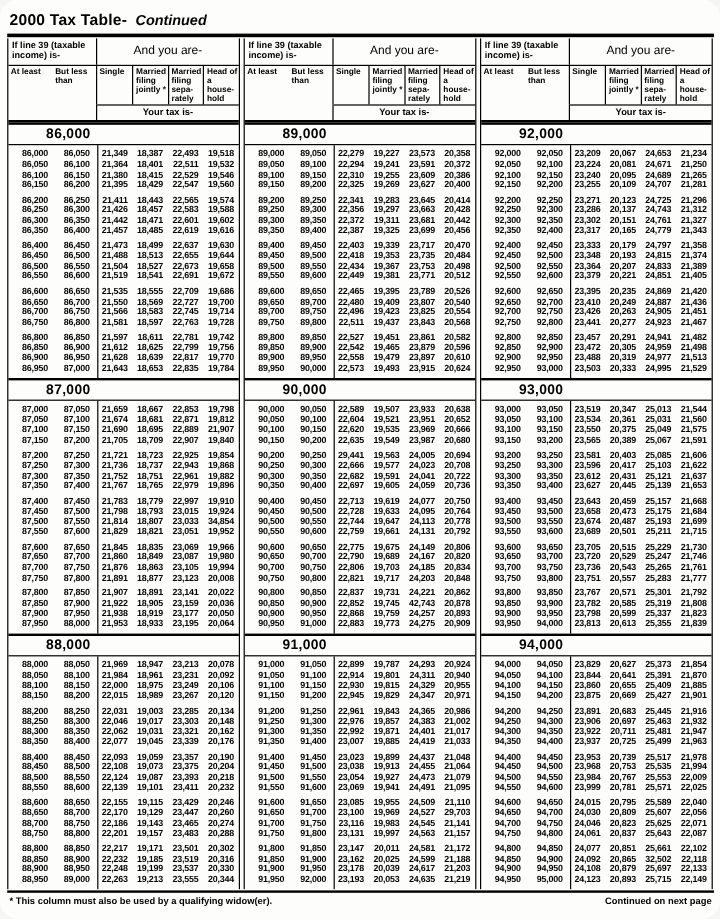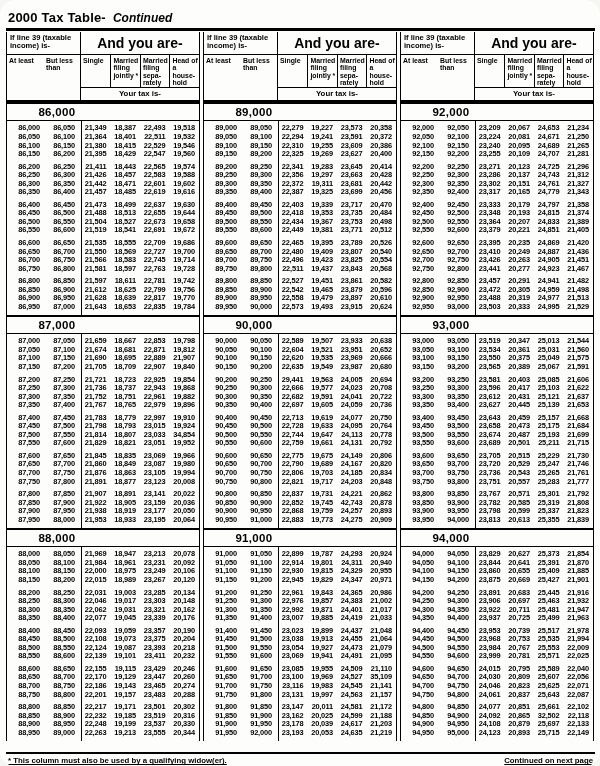--- a/index.html
+++ b/index.html
@@ -15,21 +15,21 @@
   .title-main { font-size:13px; font-weight:bold; letter-spacing:0.2px; }
   .title-cont { font-size:12px; font-weight:bold; font-style:italic; margin-left:7px; }
 
   .groups { display:flex; gap:3px; }
   .group { width:194px; box-sizing:border-box; border-left:1px solid #000; border-right:1px solid #000; background:#fdfdfb; }
 
   
   .ghdr { border-bottom:2.5px solid #000; }
   .ghdr-top { display:flex; border-bottom:1px solid #000; }
   .ghdr-if { width:38.5%; box-sizing:border-box; border-right:1px solid #000; padding:2px 2px 3px 3px; font-size:7.6px; font-weight:bold; line-height:8.4px; }
-  .ghdr-andyou { width:61.5%; display:flex; align-items:center; justify-content:center; font-size:14px; font-weight:bold; }
+  .ghdr-andyou { width:61.5%; display:flex; align-items:center; justify-content:center; font-size:10px; font-weight:normal; }
   .ghdr-cols { display:flex; }
   .hc { box-sizing:border-box; font-size:6.9px; font-weight:bold; line-height:7.4px; padding:2px 1px 1px 2px; }
   .hc-atleast { width:19.25%; }
   .hc-butless { width:19.25%; border-right:1px solid #000; }
   .hc-tax { width:15.375%; }
   .hc-tax + .hc-tax { border-left:1px solid #000; }
   .ghdr-bottom { display:flex; }
   .ghdr-spacer { width:38.5%; box-sizing:border-box; border-right:1px solid #000; }
   .your-tax { width:61.5%; border-top:1px solid #000; text-align:center; font-size:7.8px; font-weight:bold; padding:1px 0 2px; }
 
@@ -39,21 +39,21 @@
   .section-label { width:52%; text-align:center; font-size:11.5px; font-weight:bold; letter-spacing:0.3px; }
   .rows { position:relative; padding:3px 0 4px; }
   .vline { position:absolute; left:38.5%; top:0; bottom:0; width:1px; background:#000; }
   .row { display:flex; line-height:8.55px; }
   .row.gap { margin-top:4px; }
   .cell { box-sizing:border-box; font-size:7.4px; font-weight:bold; text-align:right; letter-spacing:-0.15px; white-space:nowrap; }
   .c0 { width:19.25%; padding-right:4px; }
   .c1 { width:19.25%; padding-right:6px; }
   .c2,.c3,.c4,.c5 { width:15.375%; padding-right:4px; }
 
-  .footer { display:flex; justify-content:space-between; border-top:2px solid #000; margin-top:11px; padding:2px 2px 0 2px;text-decoration:underline; }
+  .footer { display:flex; justify-content:space-between; border-top:2px solid #000; margin-top:1px; padding:2px 2px 0 2px; }
   .footnote { font-size:7.8px; font-weight:bold; }
   .continued-note { font-size:7.8px; font-weight:bold; }
 </style>
 </head>
 <body>
 
 <div class="page">
   <div class="title-bar">
     <span class="title-main">2000 Tax Table-</span><span class="title-cont">Continued</span>
   </div>
@@ -1169,21 +1169,21 @@
     <span class="cell c4">24,509</span>
     <span class="cell c5">21,110</span>
   </div>
 
   <div class="row">
     <span class="cell c0">91,650</span>
     <span class="cell c1">91,700</span>
     <span class="cell c2">23,100</span>
     <span class="cell c3">19,969</span>
     <span class="cell c4">24,527</span>
-    <span class="cell c5">35,109</span>
+    <span class="cell c5">29,703</span>
   </div>
 
   <div class="row">
     <span class="cell c0">91,700</span>
     <span class="cell c1">91,750</span>
     <span class="cell c2">23,116</span>
     <span class="cell c3">19,983</span>
     <span class="cell c4">24,545</span>
     <span class="cell c5">21,141</span>
   </div>

